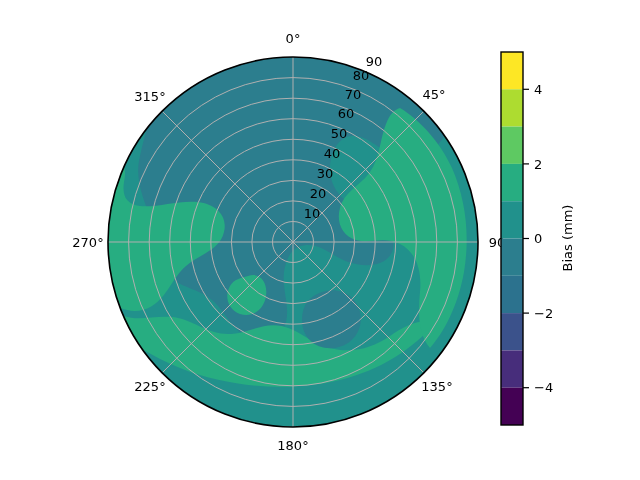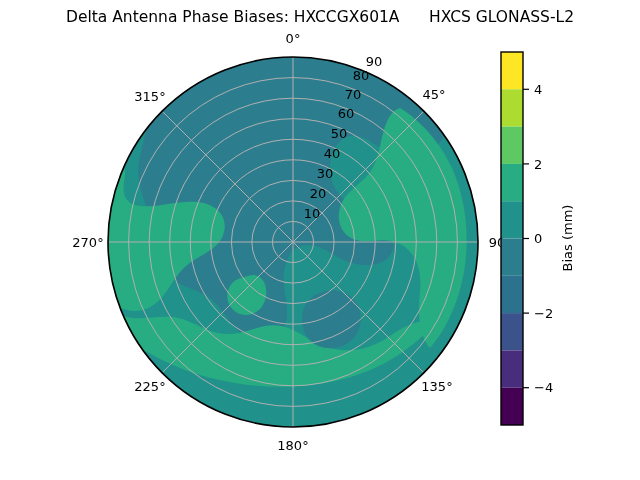--- a/index.html
+++ b/index.html
@@ -63,21 +63,20 @@
     font-family: "DejaVu Sans", sans-serif;
     font-size: 13px;
     fill: #000000;
   }
 </style>
 </head>
 <body>
 
 <div id="figure">
 
-  <div id="chart-title">Delta Antenna Phase Biases: HXCCGX601A      HXCS GLONASS-L2</div>
 
   <div class="polar-wrap">
     <svg class="polar-svg" viewBox="0 0 640 480">
       <defs>
         <clipPath id="diskClip">
           <circle cx="293" cy="242" r="185"></circle>
         </clipPath>
       </defs>
 
       <g clip-path="url(#diskClip)">

